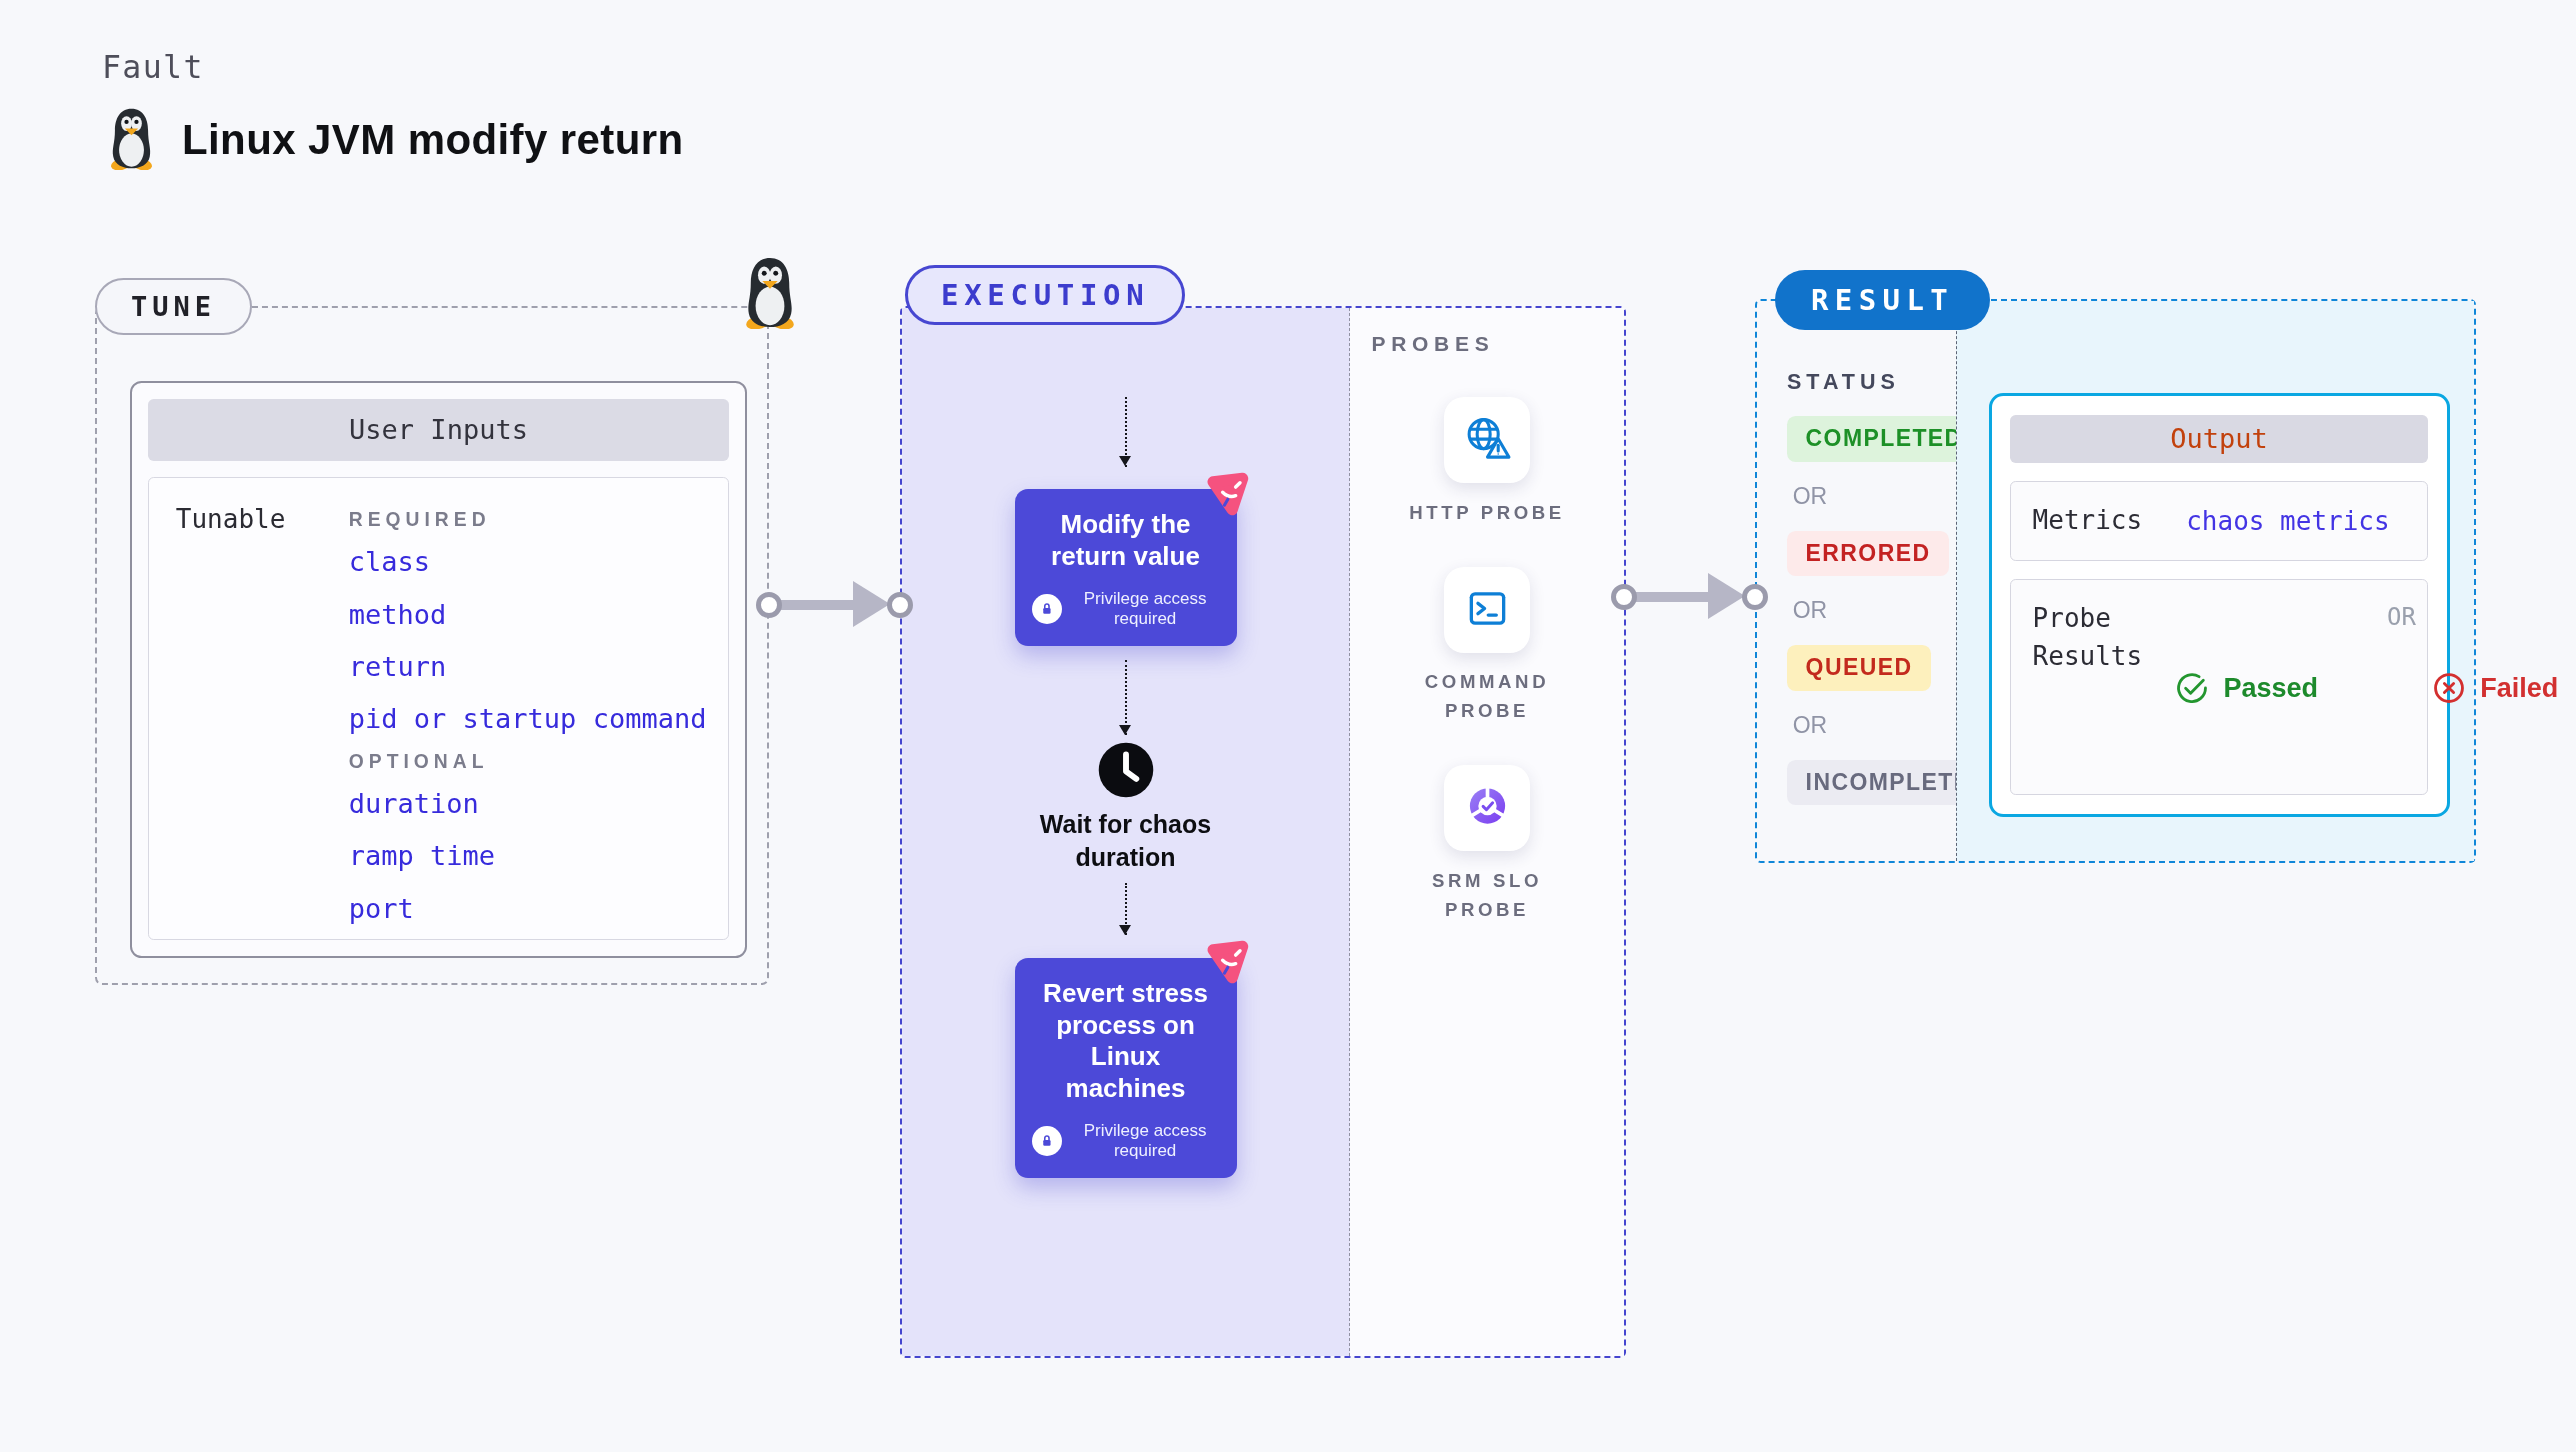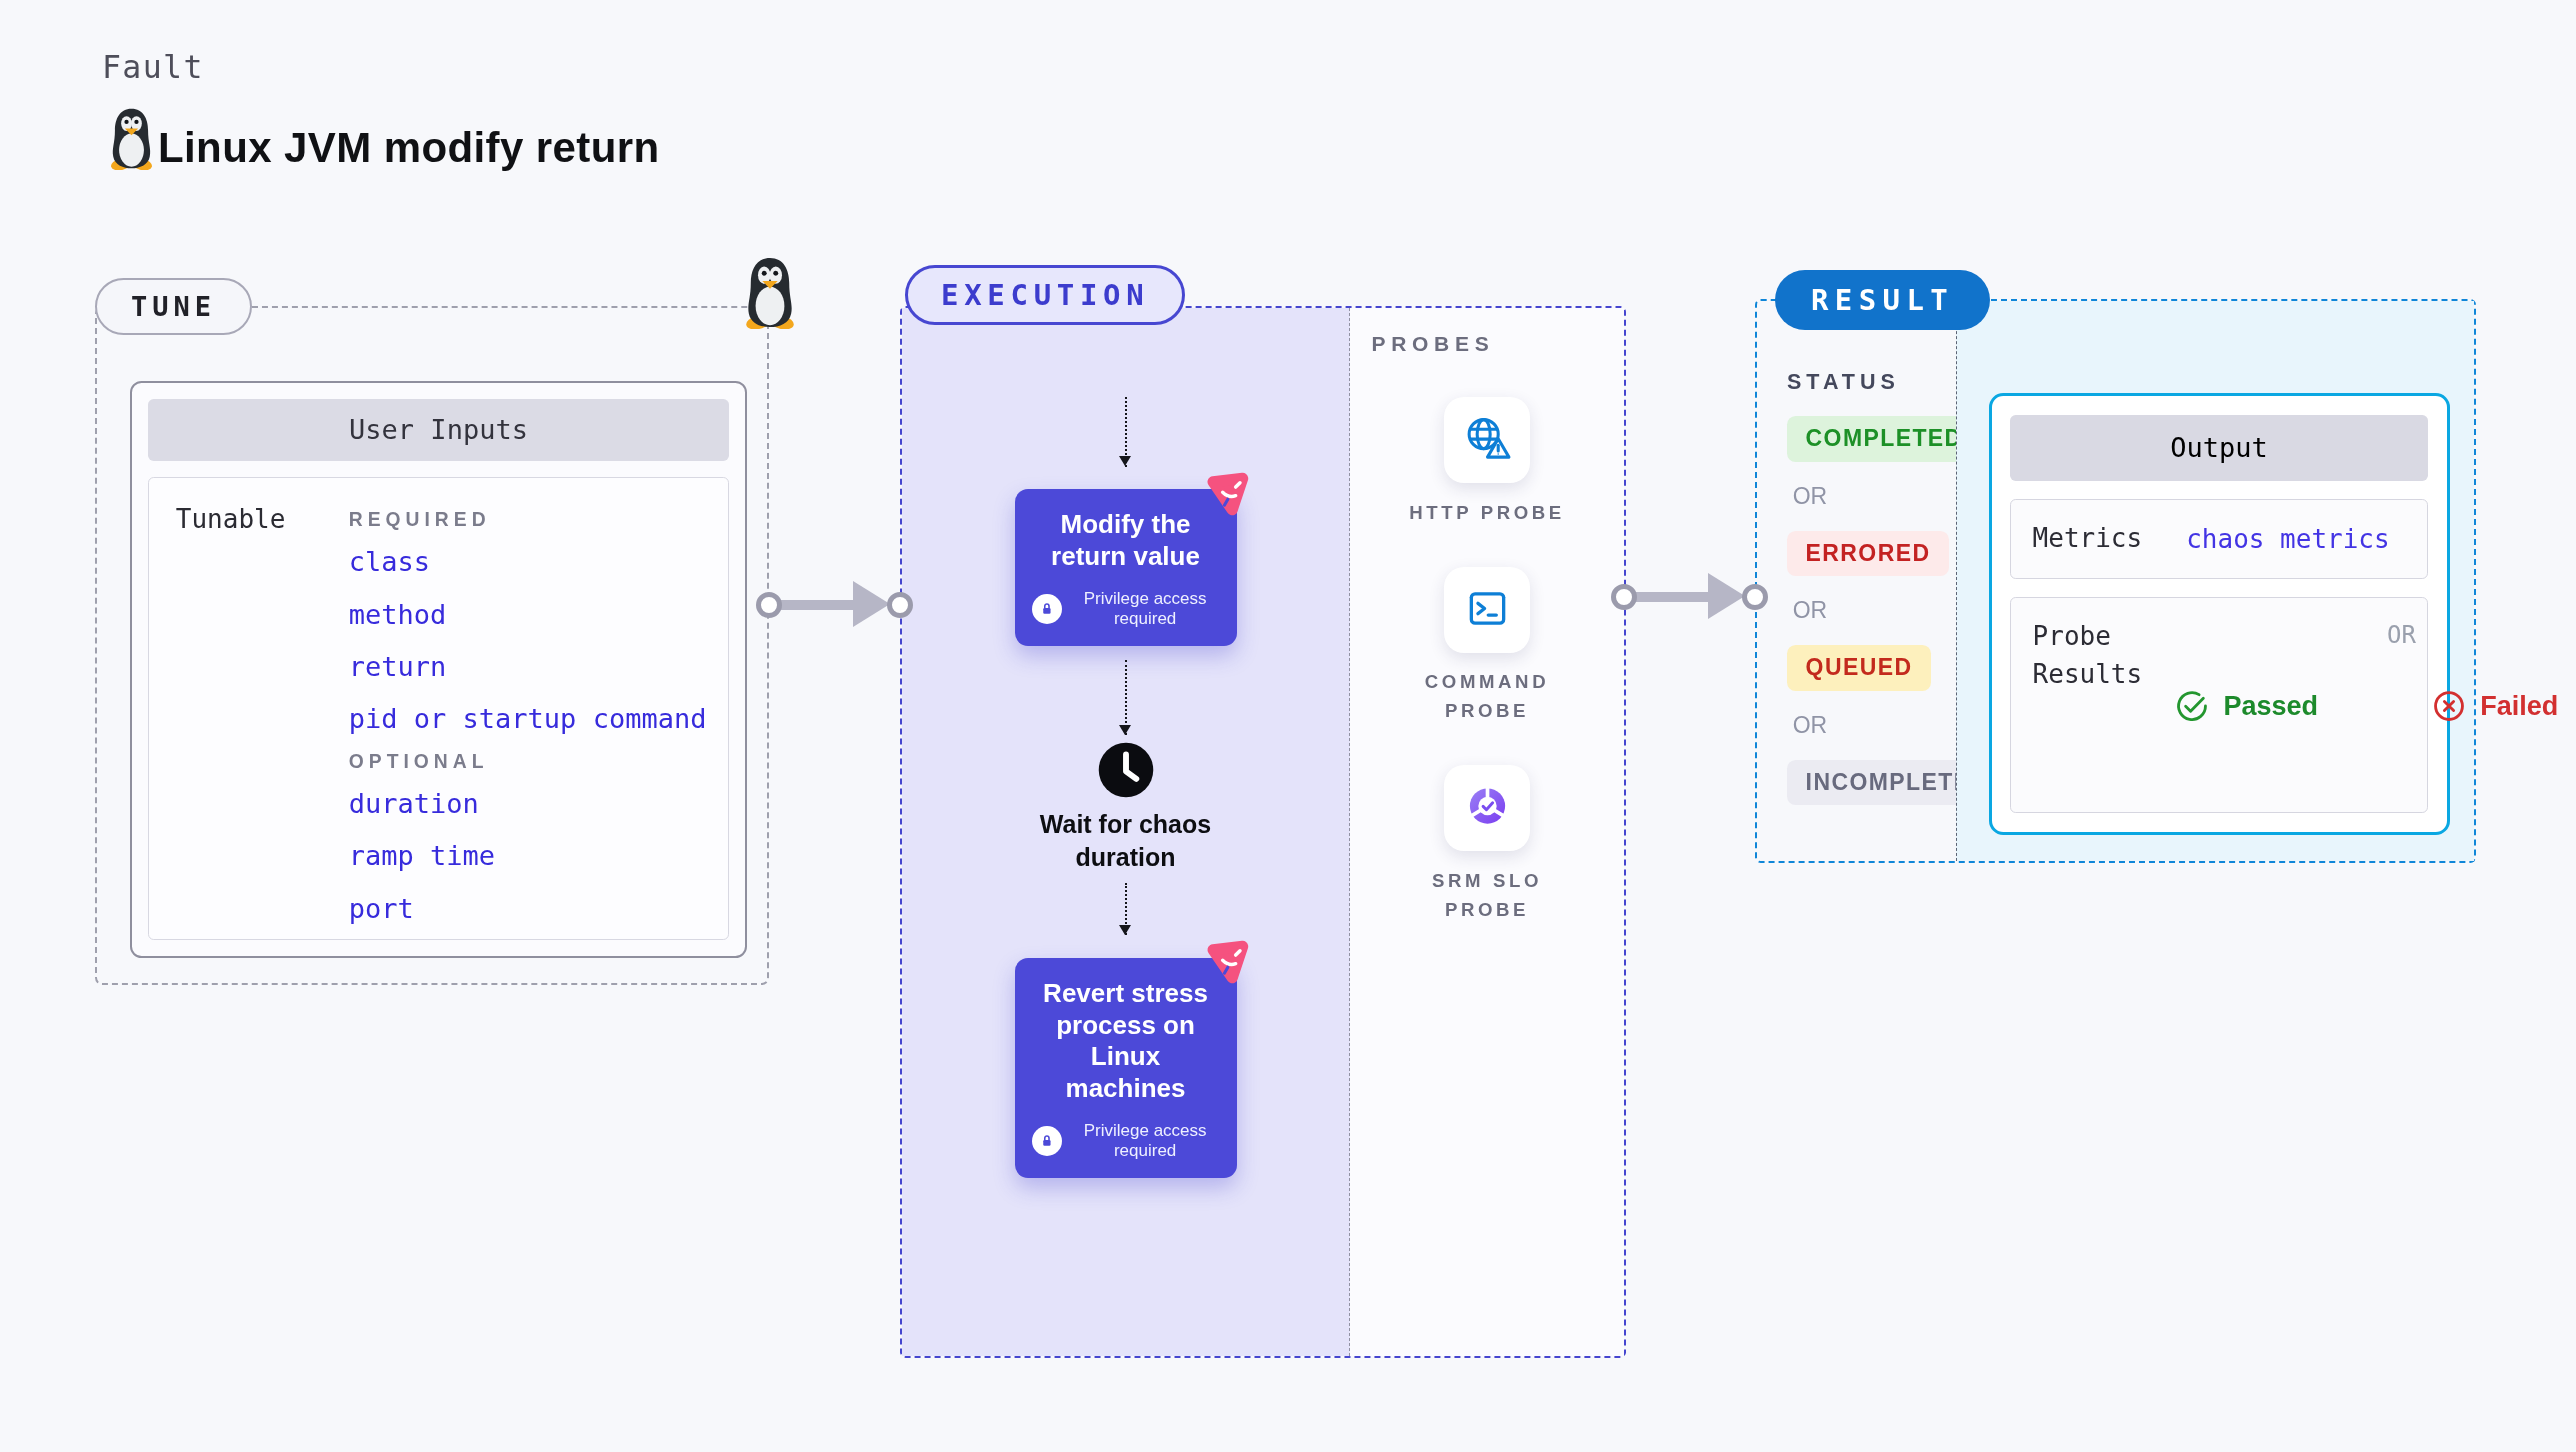--- a/index.html
+++ b/index.html
@@ -3,21 +3,21 @@
 <meta charset="utf-8">
 <style>
   * { margin:0; padding:0; box-sizing:border-box; }
   html,body { background:#f7f8fb; }
   body { width:2576px; height:1452px; font-family:"Liberation Sans", sans-serif; }
   .canvas { position:relative; width:2576px; height:1452px; overflow:hidden; background:#f7f8fb; }
 
   
   .fault-label { position:absolute; left:102px; top:49px; font-family:"DejaVu Sans Mono",monospace;
                  font-size:31.5px; color:#4e4e5a; letter-spacing:1.4px; }
-  .title-row { position:absolute; left:105px; top:107px; display:flex; align-items:flex-end; }
+  .title-row { position:absolute; left:105px; top:107px; display:flex; align-items:center; gap:24px; }
   .page-title { font-size:42px; font-weight:700; color:#101114; letter-spacing:0.4px; }
 
   
   .pill { position:absolute; display:flex; align-items:center; justify-content:center;
           border-radius:43px; font-family:"DejaVu Sans Mono",monospace; font-weight:700; }
   .tune-pill { left:95px; top:278px; height:57px; padding:0 34px; background:#f5f6fa;
                border:2.9px solid #a8a8b7; font-size:27px; color:#212128; letter-spacing:5px; z-index:4; }
   .exec-pill { left:905px; top:265px; height:60px; padding:0 33px; background:#e7e7fc;
                border:3.6px solid #4747d1; font-size:29px; color:#3c3ccd; letter-spacing:5.7px; z-index:4; }
   .result-pill { left:1775px; top:270px; height:60px; padding:0 36px; background:#1173cb;
@@ -88,22 +88,22 @@
   .badge { font-size:23px; font-weight:700; letter-spacing:1.4px; padding:9.3px 18.6px; border-radius:8.6px; white-space:nowrap; }
   .badge.completed { background:#ddf3dc; color:#1d9027; }
   .badge.errored { background:#fdeaea; color:#c32222; }
   .badge.queued { background:#fdf0bd; color:#c32a1d; }
   .badge.incompleted { background:#ebebf2; color:#686a7e; }
   .or { font-size:23px; color:#9094a6; padding-left:5.7px; }
 
   .result-cyan { flex:1; background:#e8f5fc; border-left:1.4px dashed #5d6575; position:relative; }
   .output-card { position:absolute; left:31.5px; top:92px; width:461px; background:#ffffff;
                  border:3.6px solid #0aa7e2; border-radius:14.3px; padding:18.6px; }
-  .output-header { height:66px; background:#d9d9e3; border-radius:5.7px; display:flex; align-items:center;
-                   justify-content:center; font-family:"DejaVu Sans Mono",monospace; font-size:27px; color:#000000; }
+  .output-header { height:48px; background:#d9d9e3; border-radius:5.7px; display:flex; align-items:center;
+                   justify-content:center; font-family:"DejaVu Sans Mono",monospace; font-size:27px; color:#c2410c; }
   .output-row { margin-top:18.6px; border:1.4px solid #d6d6e0; background:#fbfbfd; border-radius:5.7px;
                 display:flex; padding:20px 21.5px; }
   .o-label { font-family:"DejaVu Sans Mono",monospace; font-size:26px; color:#2c2c35; line-height:1.45; }
   .metrics-value { font-family:"DejaVu Sans Mono",monospace; font-size:26px; color:#4334e4; margin-left:44px; cursor:pointer; }
   .probe-results-row { min-height:216px; }
   .p-results { margin-left:33px; display:flex; flex-direction:row; gap:16px; padding-top:2.9px; }
   .res-line { display:flex; align-items:center; gap:14.3px; }
   .passed-text { font-size:27px; font-weight:700; color:#1d8a2c; }
   .failed-text { font-size:27px; font-weight:700; color:#d23030; }
   .res-or { font-family:"DejaVu Sans Mono",monospace; font-size:24px; color:#9aa0ad; margin-left:53px; }

